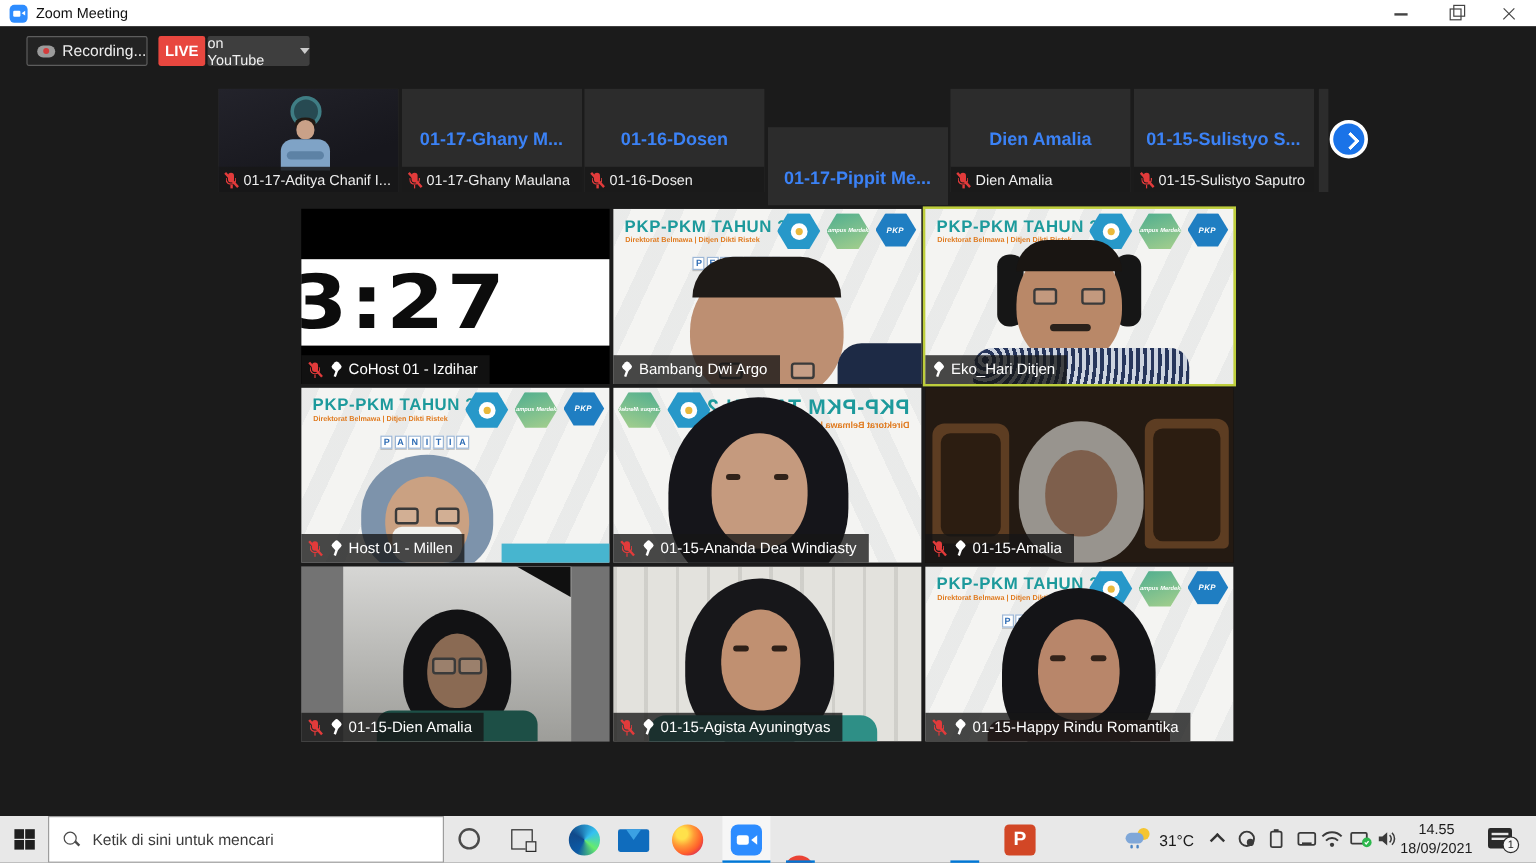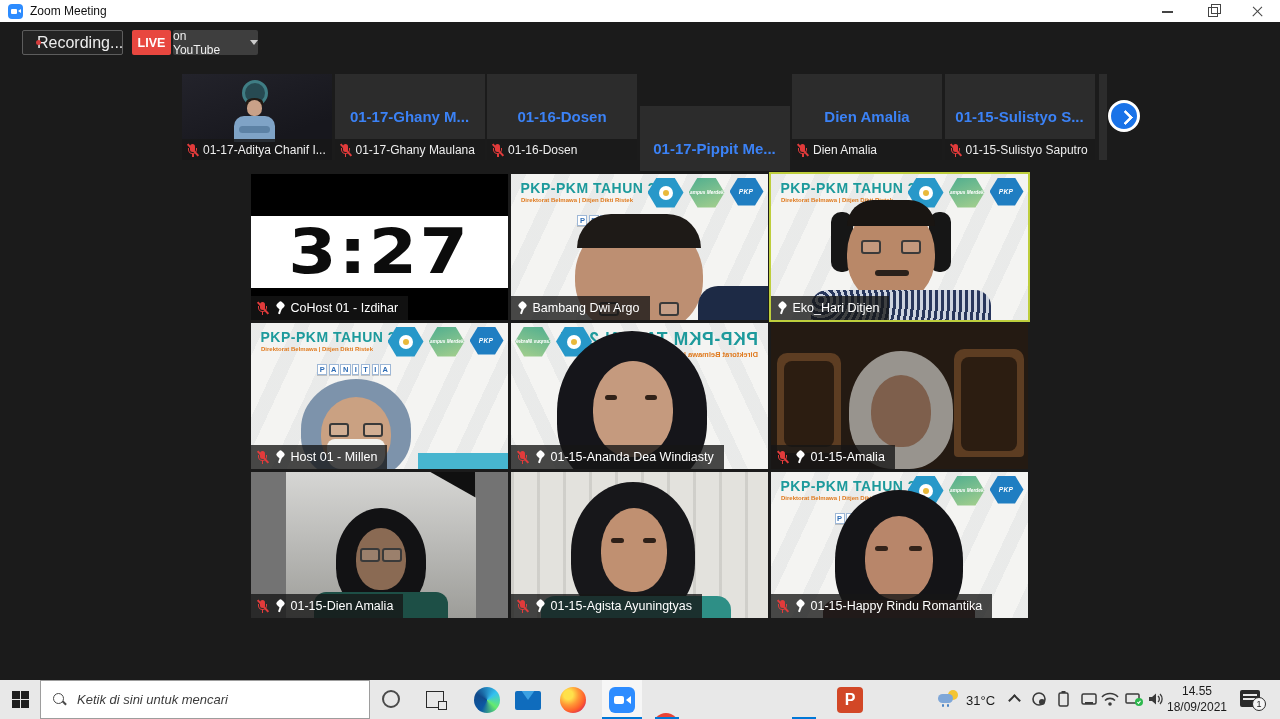--- a/index.html
+++ b/index.html
@@ -16,21 +16,21 @@
   .wb-min:before { content:""; position:absolute; left:17px; top:11px; width:11px; height:1.5px; background:#444; }
   .wb-max:before { content:""; position:absolute; left:18px; top:7px; width:8px; height:8px; border:1.2px solid #444; background:#fff; }
   .wb-max:after { content:""; position:absolute; left:21px; top:4px; width:8px; height:8px; border:1.2px solid #444; }
   .wb-close:before, .wb-close:after { content:""; position:absolute; left:16px; top:10.5px; width:13px; height:1.4px; background:#444; }
   .wb-close:before { transform:rotate(45deg); } .wb-close:after { transform:rotate(-45deg); }
 
   
   .meeting { position:absolute; left:0; top:22px; width:1280px; height:658px; background:#1b1b1b; }
 
   
-  .rec-btn { position:absolute; left:22px; top:8px; width:101px; height:25px; background:#232323; border:1px solid #5d5d5d; border-radius:2px; display:flex; align-items:center; color:#ededed; font-size:16px; cursor:pointer; }
+  .rec-btn { position:absolute; left:22px; top:8px; width:101px; height:25px; background:#232323; border:1px solid #5d5d5d; border-radius:2px; display:flex; align-items:center; color:#ededed; font-size:13px; cursor:pointer; }
   .rec-ico { width:15px; height:10px; background:#9b9b9b; border-radius:6px; margin:0 6px 0 8px; position:relative; }
   .rec-ico:before { content:""; position:absolute; left:5px; top:2.5px; width:5px; height:5px; border-radius:50%; background:#d43c3c; }
   .live-badge { position:absolute; left:132px; top:8px; width:39px; height:25px; background:#e8473f; border-radius:2px; color:#fff; font-weight:bold; font-size:12.5px; display:flex; align-items:center; justify-content:center; }
   .yt-btn { position:absolute; left:173px; top:8px; width:85px; height:25px; background:#3e3e3e; border-radius:2px; color:#f0f0f0; font-size:12px; display:flex; align-items:center; justify-content:center; gap:22px; cursor:pointer; }
   .caret-down { width:0; height:0; border-left:4px solid transparent; border-right:4px solid transparent; border-top:5px solid #cccccc; }
 
   
   .strip-tile { position:absolute; top:52px; width:150px; height:86px; background:#2c2c2c; overflow:hidden; cursor:pointer; }
   .strip-name-center { position:absolute; left:0; right:0; top:34px; text-align:center; color:#3b82f6; font-weight:bold; font-size:15px; white-space:nowrap; }
   .strip-label { position:absolute; left:0; bottom:0; right:0; height:21px; background:rgba(24,24,24,.85); display:flex; align-items:center; gap:4px; padding-left:4px; color:#eee; font-size:12px; white-space:nowrap; overflow:hidden; }
@@ -64,21 +64,21 @@
   .hex-kemdikbud { width:36px; height:30px; background:#2798c9; position:relative; }
   .hex-kemdikbud:before { content:""; position:absolute; left:11px; top:8px; width:14px; height:14px; border-radius:50%; background:#fff; }
   .hex-kemdikbud:after { content:""; position:absolute; left:15px; top:12px; width:6px; height:6px; border-radius:50%; background:#e9b93c; }
   .hex-kampus { width:36px; height:30px; background:linear-gradient(160deg,#4fae8f,#a8d08d); color:#fff; font-weight:bold; font-style:italic; display:flex; align-items:center; justify-content:center; text-align:center; }
   .hex-kampus span { font-size:10px; transform:scale(.48); white-space:nowrap; }
   .hex-pkp { width:34px; height:28px; background:#1f7ec2; color:#fff; font-weight:bold; display:flex; align-items:center; justify-content:center; }
   .hex-pkp span { font-size:11px; transform:scale(.6); letter-spacing:.5px; font-style:italic; }
 
   
   .timer-tile { background:#000; }
-  .timer-band { position:absolute; left:0; right:0; top:42px; height:72px; background:#fff; display:flex; align-items:center; justify-content:center; }
+  .timer-band { position:absolute; left:0; right:0; top:42px; height:72px; background:#fff; display:flex; align-items:center; }
   .timer-text { font-size:62px; font-weight:800; color:#0c0c0c; transform:scaleX(1.12); letter-spacing:2px; font-family:"DejaVu Sans", sans-serif; }
 
   
   .head { position:absolute; border-radius:50% 50% 46% 46%; }
   .hijab { position:absolute; border-radius:50% 50% 42% 42%; }
   .body-bar { position:absolute; }
   .glasses { position:absolute; height:10px; }
   .glasses:before, .glasses:after { content:""; position:absolute; top:0; width:16px; height:10px; border:2px solid #3a3a3a; border-radius:3px; background:rgba(255,255,255,.15); }
   .glasses:before { left:0; } .glasses:after { right:0; }
 
@@ -103,21 +103,21 @@
   .pin:after { content:""; position:absolute; left:5.6px; top:7px; width:1.6px; height:6px; background:#fff; transform:rotate(20deg); }
 
   
   .taskbar { position:absolute; left:0; top:680px; width:1280px; height:39px; background:#e8e8e8; }
   .start { position:absolute; left:12px; top:11px; width:17px; height:17px; display:grid; grid-template-columns:8px 8px; grid-template-rows:8px 8px; gap:1px; cursor:pointer; }
   .start div { background:#1f1f1f; }
   .searchbox { position:absolute; left:40px; top:0; width:330px; height:39px; background:#fff; border:1px solid #9d9d9d; display:flex; align-items:center; gap:10px; padding-left:12px; cursor:text; }
   .mag { position:relative; width:14px; height:14px; }
   .mag:before { content:""; position:absolute; left:0; top:0; width:9px; height:9px; border:1.6px solid #4a4a4a; border-radius:50%; }
   .mag:after { content:""; position:absolute; left:9px; top:9px; width:5px; height:1.6px; background:#4a4a4a; transform:rotate(45deg); }
-  .search-text { font-size:13px; color:#3c3c3c;font-style:italic; }
+  .search-text { font-size:13px; color:#3c3c3c; }
   .tb-ico { position:absolute; top:7px; width:26px; height:26px; cursor:pointer; }
   .cortana { border:2px solid #4a4a4a; border-radius:50%; width:18px !important; height:18px !important; top:10px !important; }
   .taskview { top:11px !important; width:18px !important; height:17px !important; border:1.6px solid #2a2a2a; position:absolute; }
   .taskview:before { content:""; position:absolute; right:-4px; bottom:-3px; width:7px; height:7px; border:1.6px solid #2a2a2a; background:#e8e8e8; }
   .edge { border-radius:50%; background:conic-gradient(from 210deg,#0c59a4,#114a8b 90deg,#35c1f1 200deg,#66eb6e 280deg,#0c59a4); }
   .mail { top:11px !important; height:19px !important; background:#0f6cbd; border-radius:2px; position:absolute; overflow:hidden; }
   .mail:before { content:""; position:absolute; left:1px; top:-8px; width:24px; height:17px; background:#3ba1e3; transform:rotate(0deg); clip-path:polygon(0 0,100% 0,50% 100%); }
   .firefox { border-radius:50%; background:radial-gradient(circle at 32% 30%, #ffe14b 0 18%, #ff9a36 40%, #ff5e2b 65%, #b5007f 100%); }
   .zoomapp { background:#2d8cff; border-radius:6px; position:relative; }
   .zoomapp:before { content:""; position:absolute; left:5px; top:9px; width:10px; height:8px; background:#fff; border-radius:2px; }

